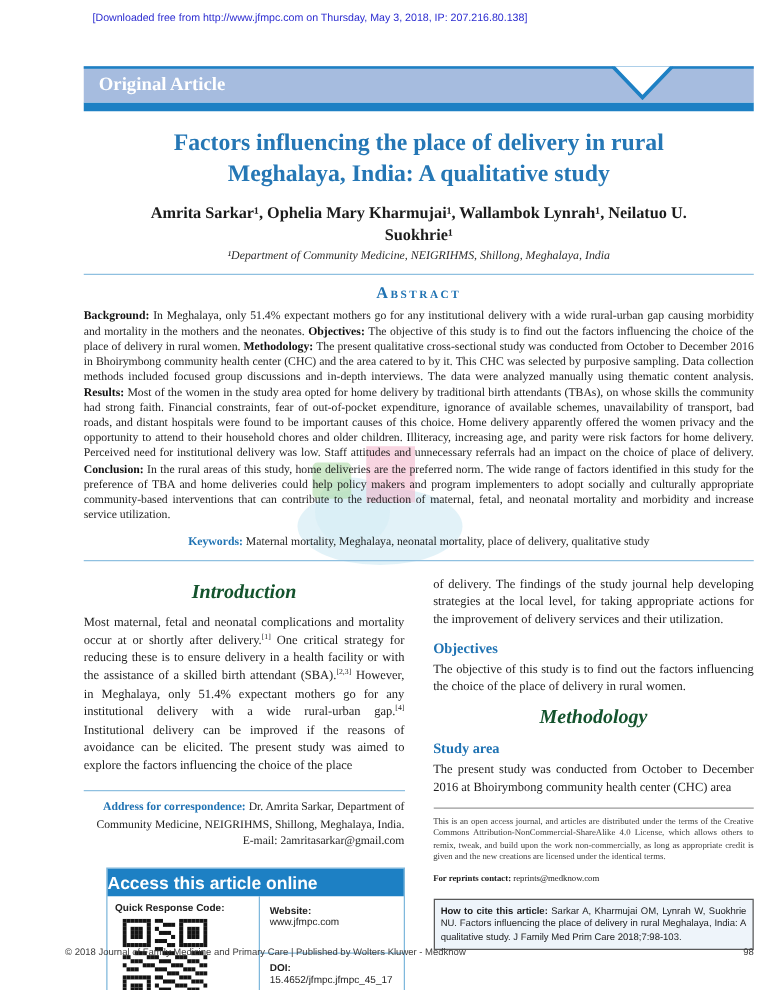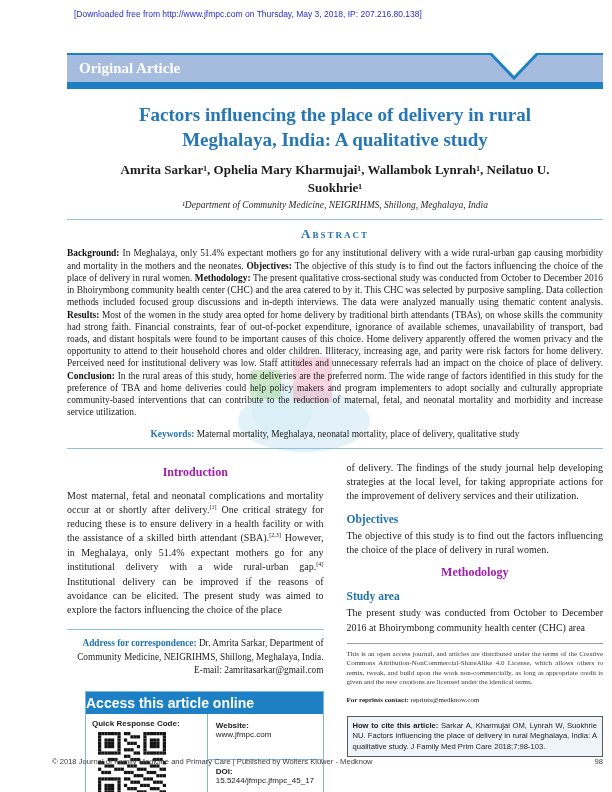--- a/index.html
+++ b/index.html
@@ -44,21 +44,21 @@
   .abstract-body { font-size:9.4px; line-height:1.3; text-align:justify; margin:5px 0 0; }
   .abstract-body b { color:#111; }
   .keywords { margin-top:10px; text-align:center; font-size:9.4px; }
   .kw-label { color:#2073b3; font-weight:bold; }
 
   .columns { display:flex; gap:23px; margin-top:12px; }
   .col { flex:1; min-width:0; }
   .col p { font-size:10px; line-height:1.42; text-align:justify; margin:0 0 8px; }
   sup { font-size:0.62em; }
 
-  .center-head { text-align:center; color:#a21caf; font-size:12px; margin:4px 0 9px; font-weight:bold; }
+  .center-head { text-align:center; color:#14532d; font-size:16px; margin:4px 0 9px; font-weight:bold;font-style:italic; }
   .side-head { color:#2073b3; font-size:11.5px; margin:10px 0 4px; font-weight:bold; }
 
   .correspondence {
     border-top:1px solid #8fc0e0; margin-top:12px; padding-top:7px;
     text-align:right; font-size:9.3px; line-height:1.45;
   }
   .corr-label { color:#2073b3; font-weight:bold; }
 
   .access-box {
     margin-top:13px; margin-left:18px; border:1px solid #7fb8dc;
@@ -350,21 +350,21 @@
                     <rect x="64" y="64" width="3.2" height="3.2" fill="#141414"></rect>
                   </svg></span>
             </div>
             <div class="access-right">
               <div class="access-cell">
                 <span class="access-label">Website:</span><br>
                 <span>www.jfmpc.com</span>
               </div>
               <div class="access-cell">
                 <span class="access-label">DOI:</span><br>
-                <span>15.5244/jfmpc.jfmpc_45_17</span>
+                <span>15.4652/jfmpc.jfmpc_45_17</span>
               </div>
             </div>
           </div>
         </div>
       </div>
 
       <div class="col">
         <p>of delivery. The findings of the study journal help developing strategies at the local level, for taking appropriate actions for the improvement of delivery services and their utilization.</p>
 
         <h3 class="side-head">Objectives</h3>

